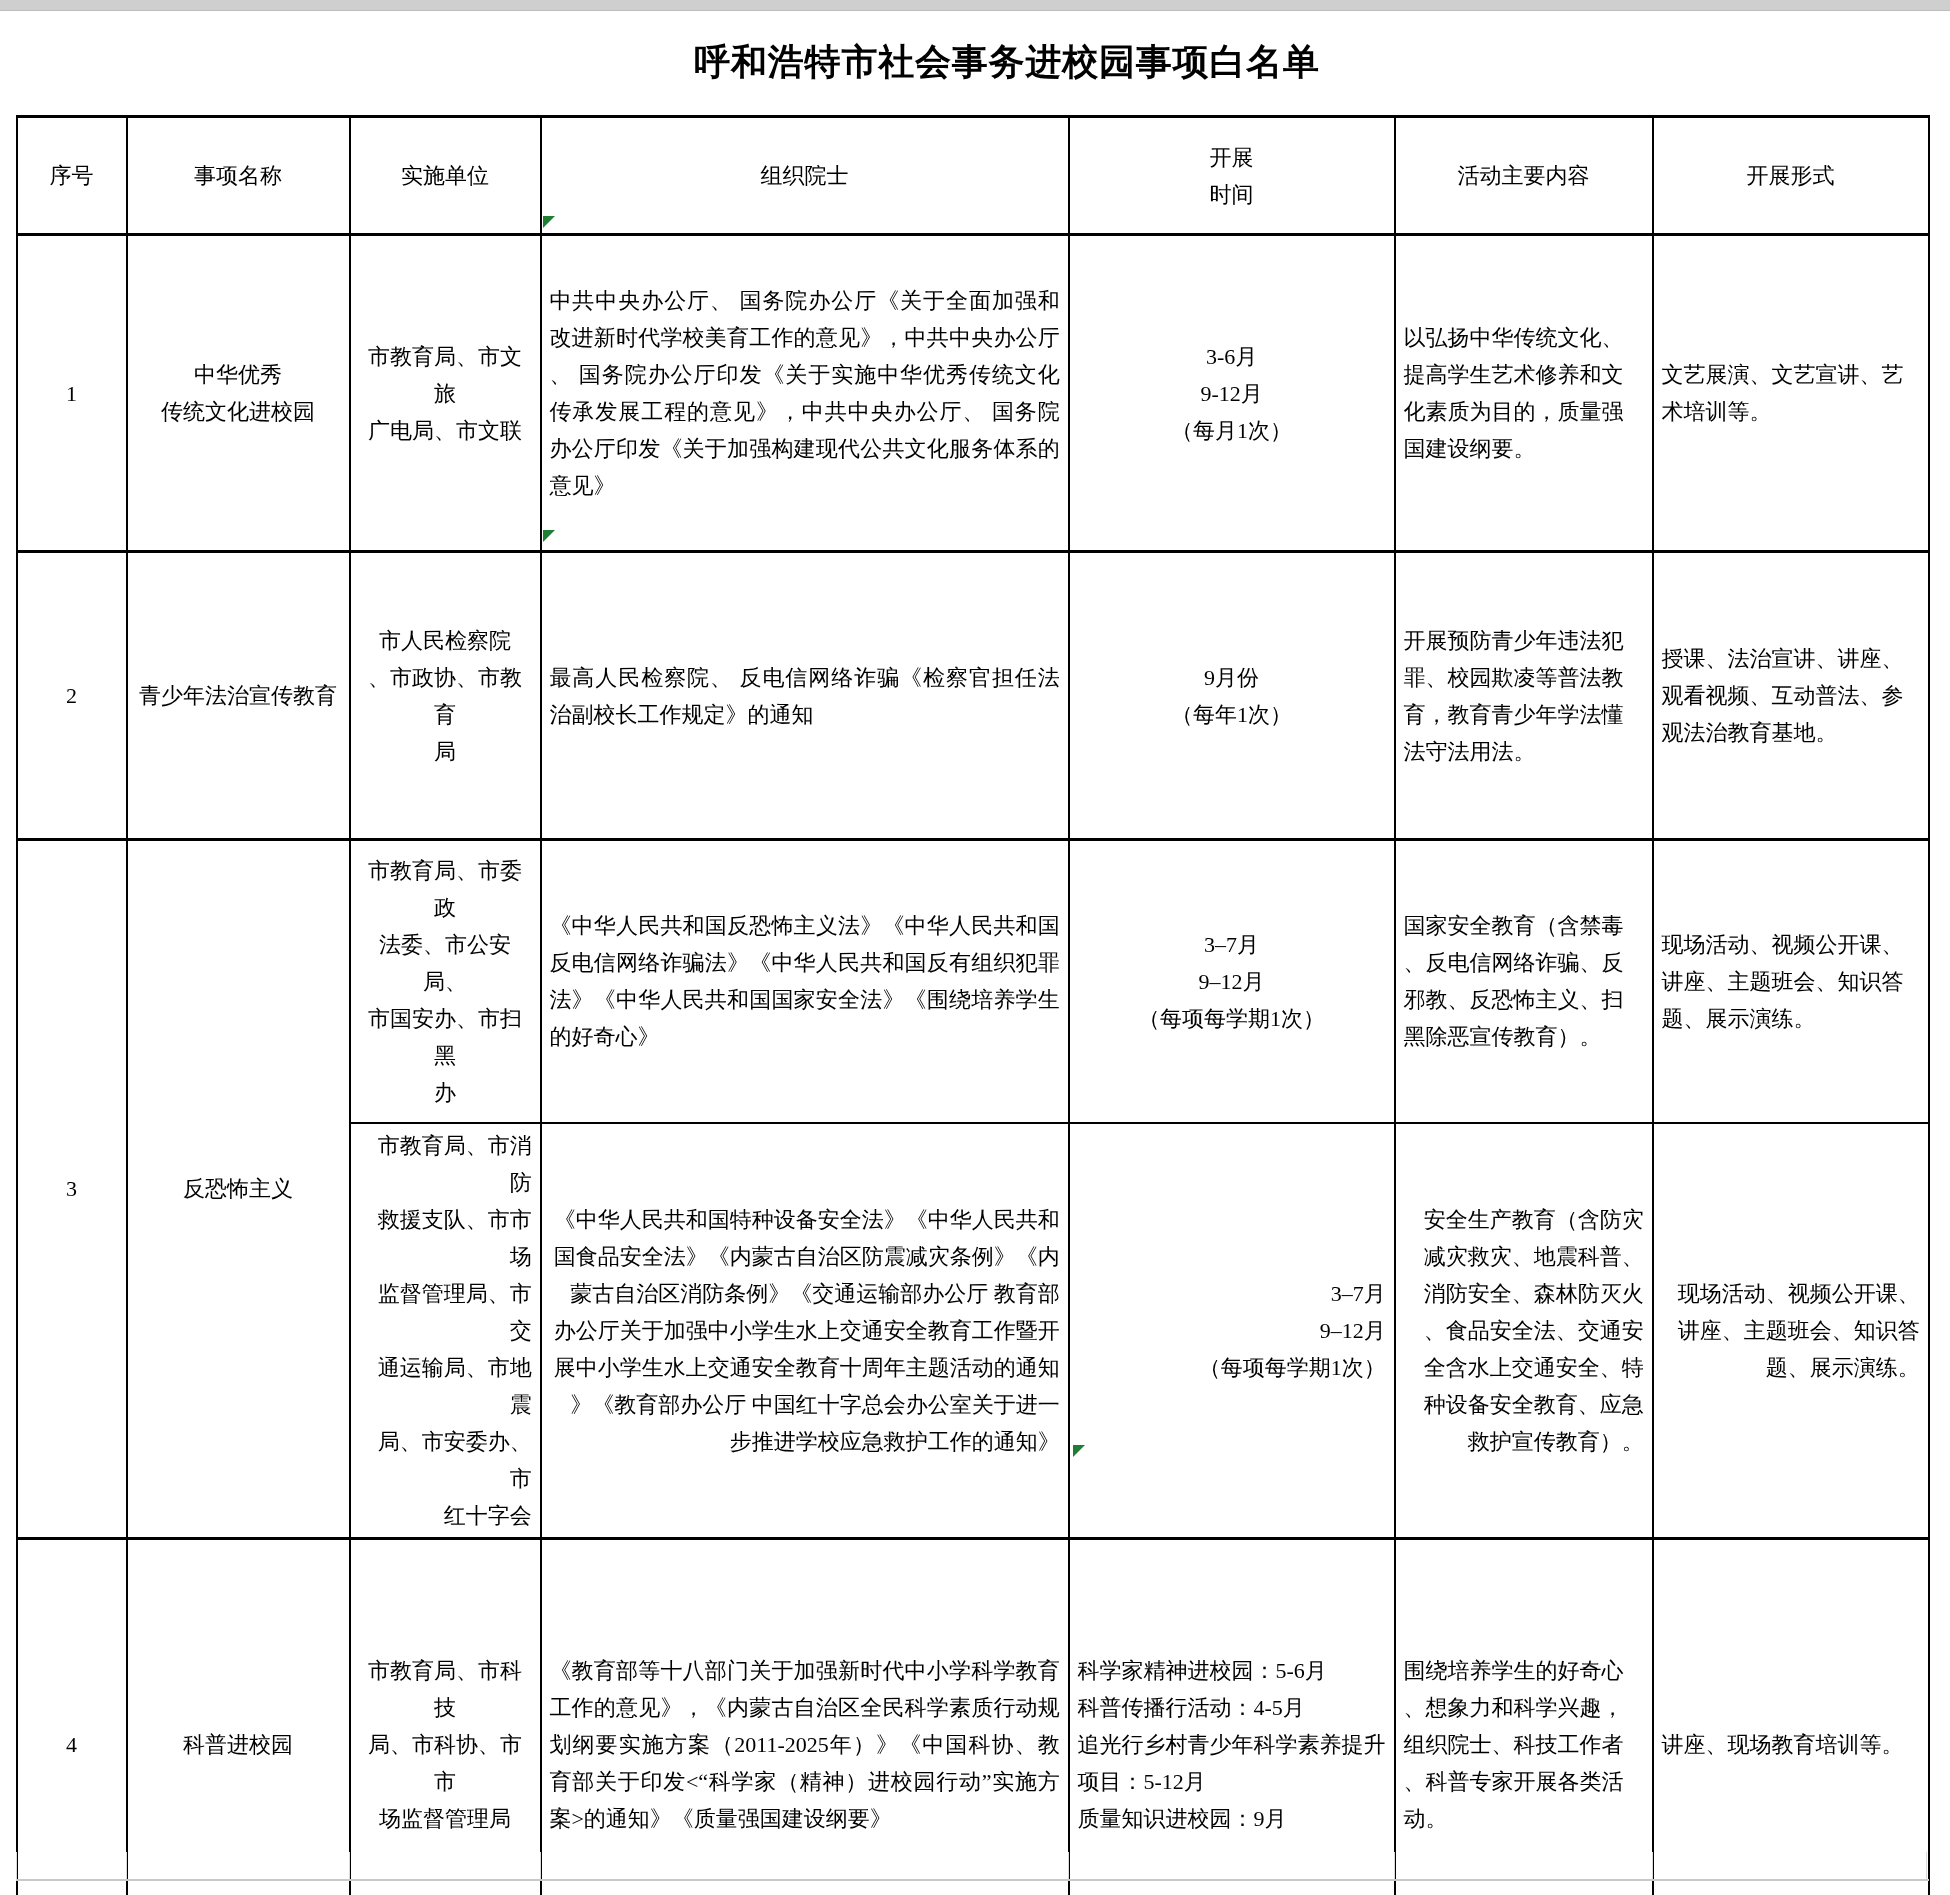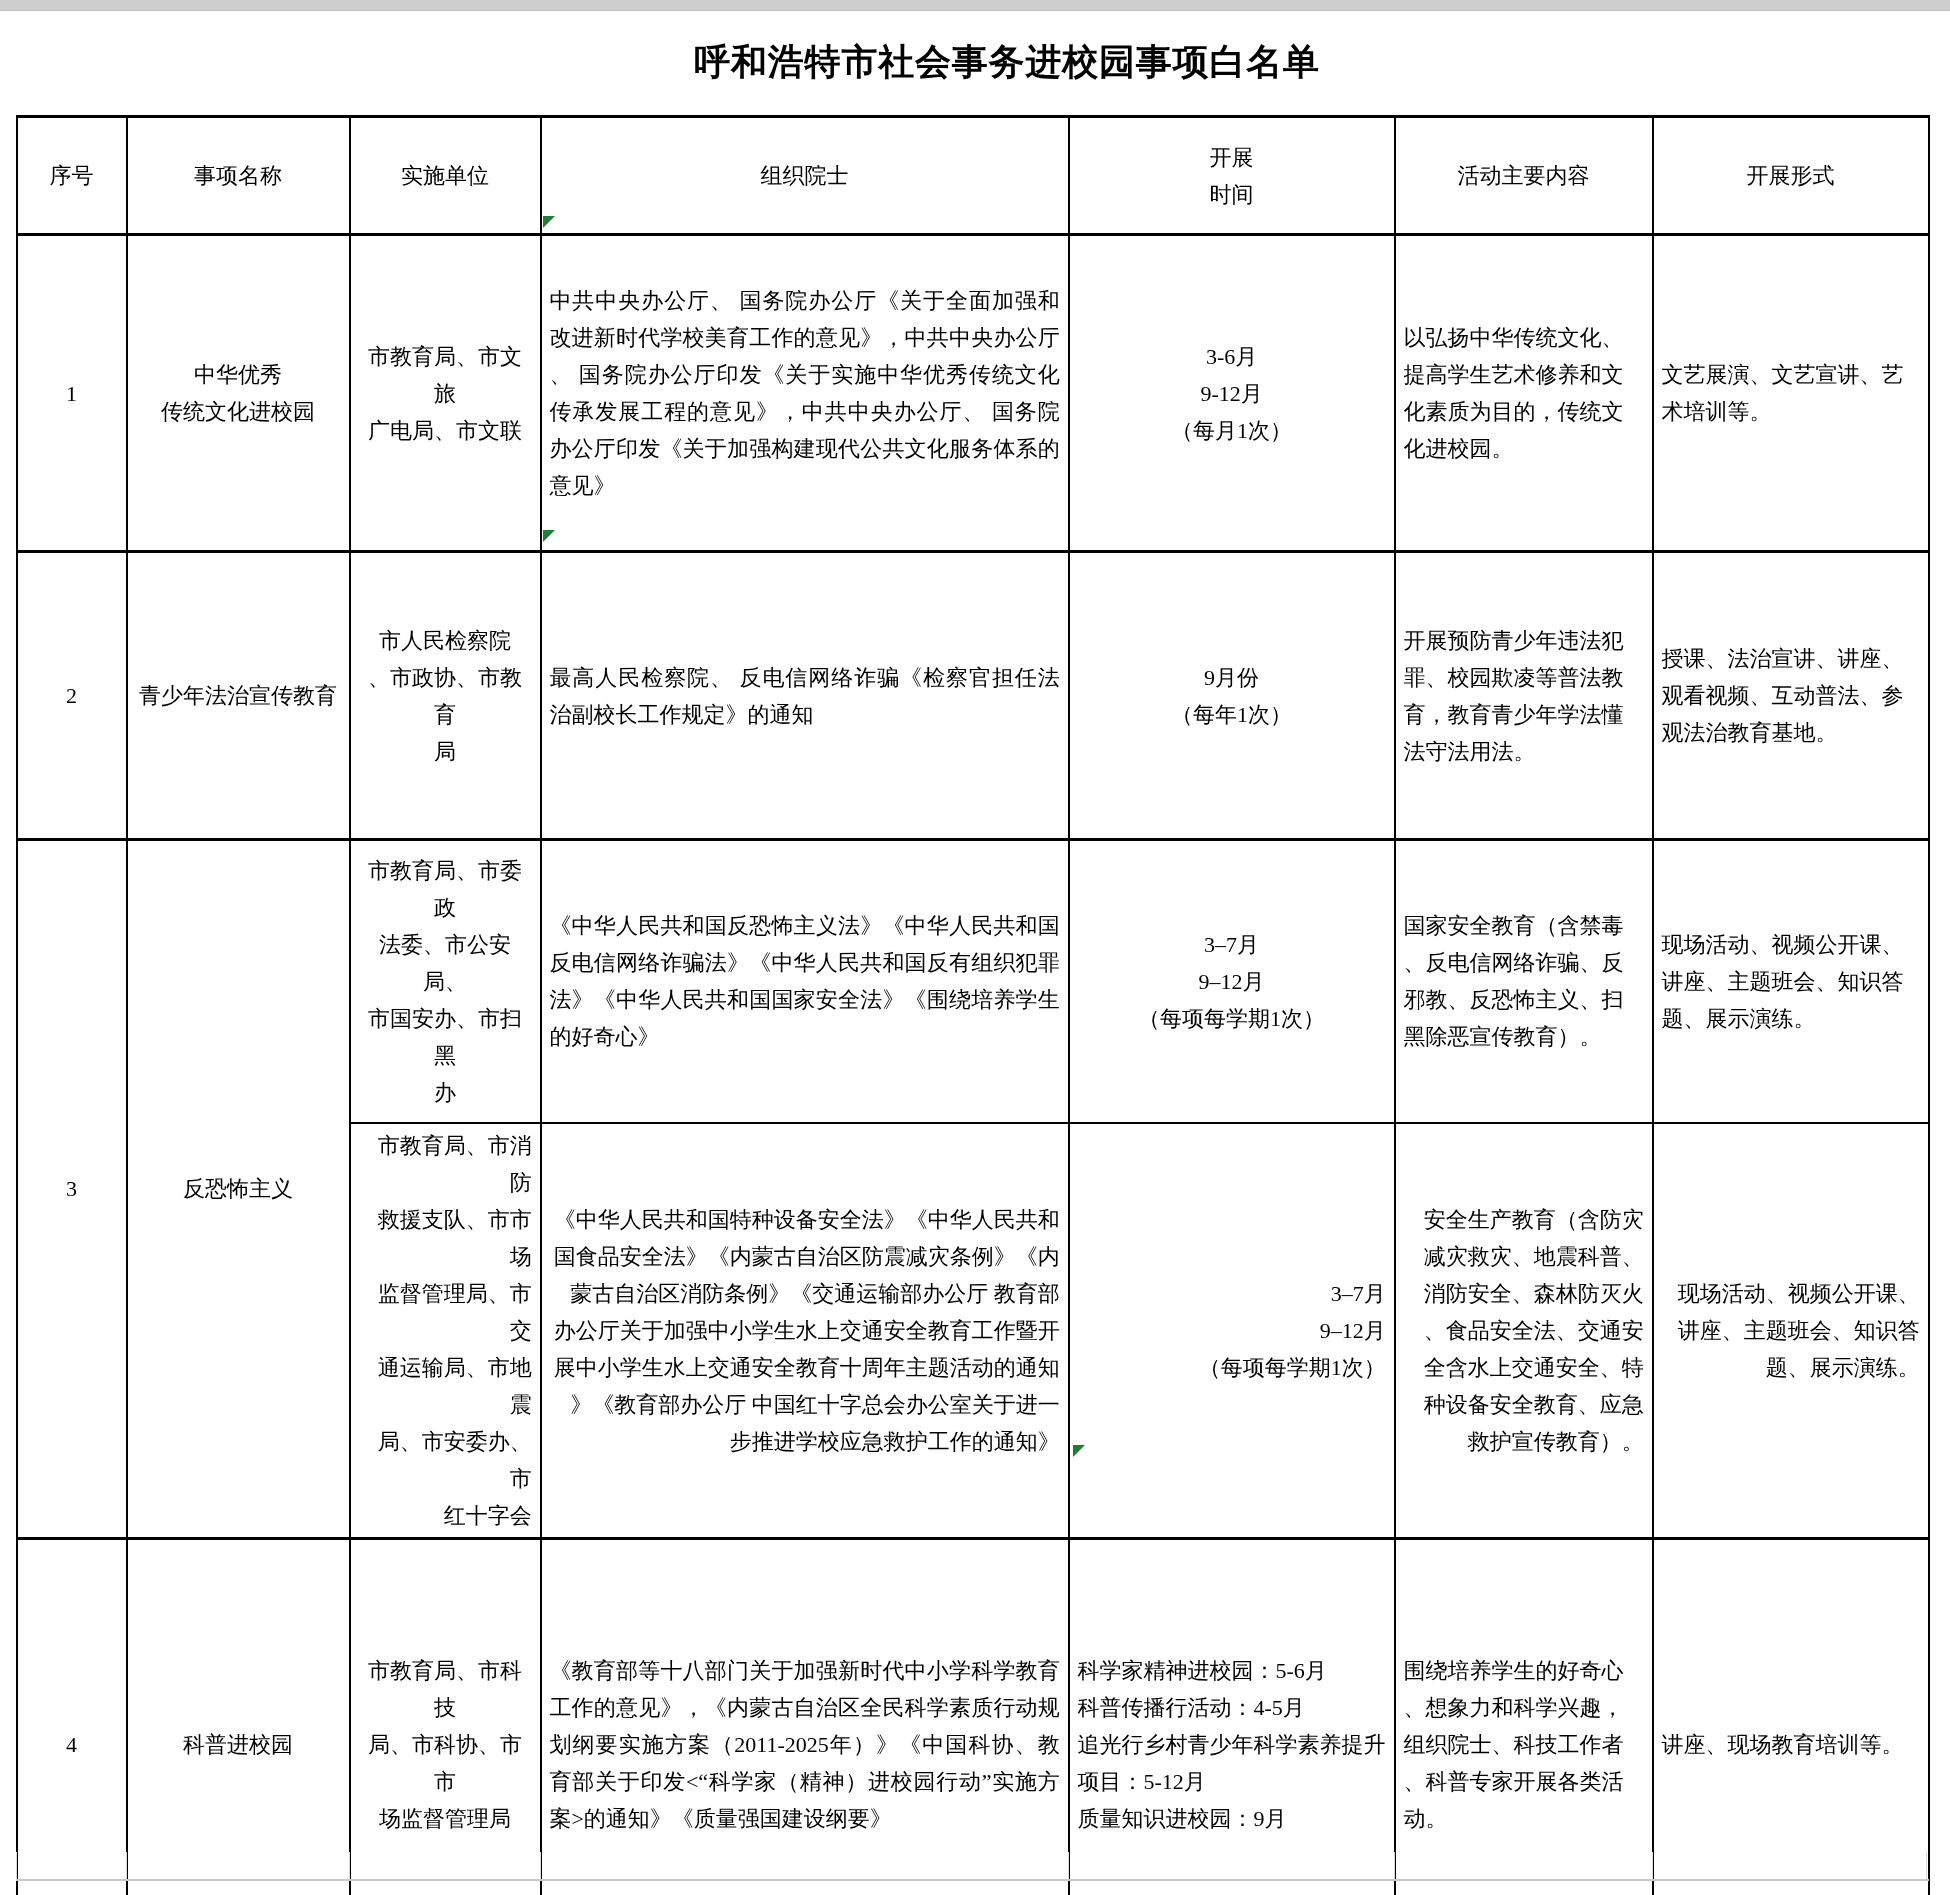--- a/index.html
+++ b/index.html
@@ -96,21 +96,21 @@
     <tr style="height:317px">
       <td class="c">1</td>
       <td class="c pre">中华优秀
 传统文化进校园</td>
       <td class="c pre">市教育局、市文旅
 广电局、市文联</td>
       <td class="l just">中共中央办公厅、 国务院办公厅《关于全面加强和改进新时代学校美育工作的意见》，中共中央办公厅、 国务院办公厅印发《关于实施中华优秀传统文化传承发展工程的意见》，中共中央办公厅、 国务院办公厅印发《关于加强构建现代公共文化服务体系的意见》</td>
       <td class="c pre">3-6月
 9-12月
 （每月1次）</td>
-      <td class="l wrapany content-cell">以弘扬中华传统文化、提高学生艺术修养和文化素质为目的，传统文化进校园。</td>
+      <td class="l wrapany content-cell">以弘扬中华传统文化、提高学生艺术修养和文化素质为目的，质量强国建设纲要。</td>
       <td class="l wrapany form-cell">文艺展演、文艺宣讲、艺术培训等。</td>
     </tr>
 
     <tr style="height:288px">
       <td class="c">2</td>
       <td class="c">青少年法治宣传教育</td>
       <td class="c pre">市人民检察院
 、市政协、市教育
 局</td>
       <td class="l just">最高人民检察院、 反电信网络诈骗《检察官担任法治副校长工作规定》的通知</td>

